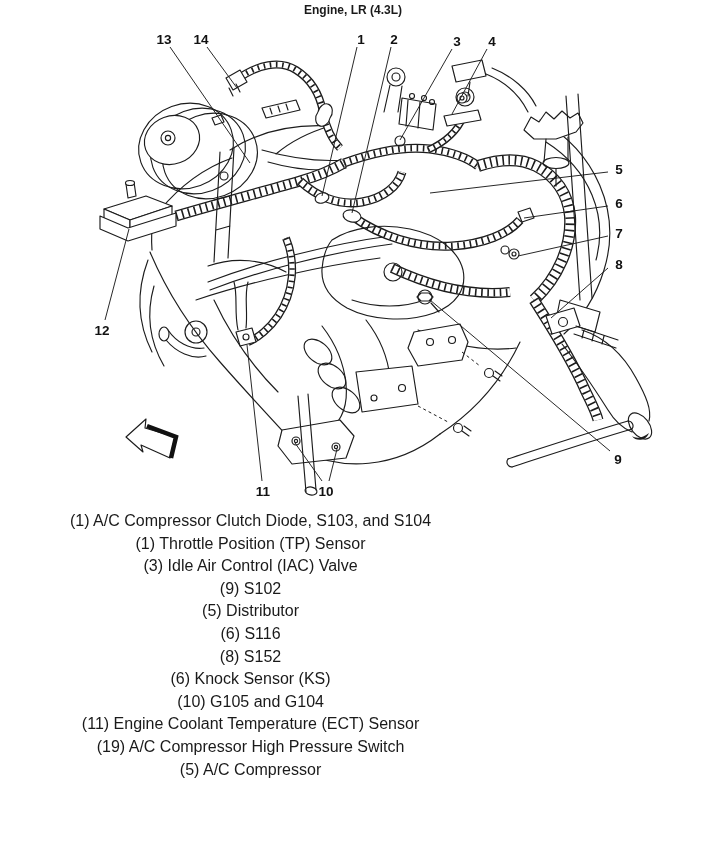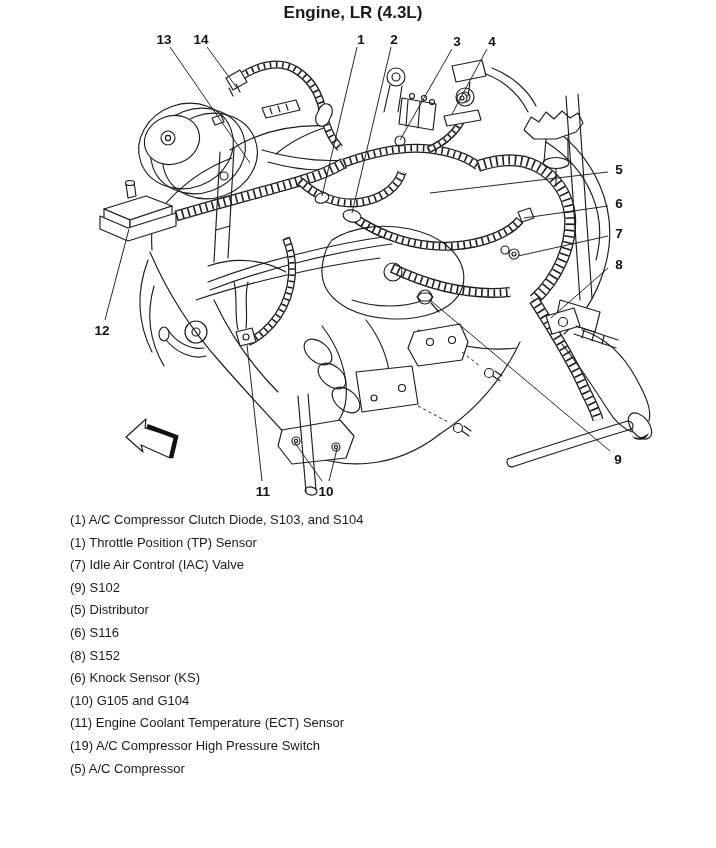--- a/index.html
+++ b/index.html
@@ -1,28 +1,28 @@
 <!DOCTYPE html>
 <html><head>
 <meta charset="utf-8">
 <style>
   html,body{margin:0;padding:0;background:#fff;}
   .page{position:relative;width:716px;height:848px;background:#fff;overflow:hidden;
         font-family:"Liberation Sans",sans-serif;color:#1a1a1a;}
   .title{position:absolute;top:3px;left:0;width:706px;text-align:center;
-         font-size:17px;font-weight:bold;}
+         font-size:12px;font-weight:bold;}
   svg.diagram{position:absolute;top:0;left:0;}
   .s{fill:none;stroke:#1c1c1c;stroke-width:1.15;stroke-linecap:round;stroke-linejoin:round;}
   .sw{fill:#ffffff;stroke:#1c1c1c;stroke-width:1.15;stroke-linejoin:round;}
   .sd{fill:#1c1c1c;stroke:none;}
   .callout-line{stroke:#1c1c1c;stroke-width:0.95;fill:none;}
   .dash{stroke:#1c1c1c;stroke-width:1;stroke-dasharray:3 3;fill:none;}
   .callout-num{font:700 13.5px "Liberation Sans",sans-serif;fill:#111;text-anchor:middle;}
   .legend{position:absolute;left:70px;top:512px;}
-  .legend-item{font-size:13px;height:22.6px;white-space:nowrap;}
+  .legend-item{font-size:16px;height:22.6px;white-space:nowrap;text-align:center;}
 </style>
 </head>
 <body>
 
 <div class="page">
 
   <div class="title">Engine, LR (4.3L)</div>
 
   <svg class="diagram" width="716" height="510" viewBox="0 0 716 510">
 
@@ -274,21 +274,21 @@
 
     <g>
       <path class="sw" d="M126,437 L146,419 L145,428 L175,437 L170,458 L141,445 L143,452 Z" stroke-width="1.4"></path>
       <path d="M147,426 L176,437 L171,458" fill="none" stroke="#111" stroke-width="4.5" stroke-linejoin="miter"></path>
     </g>
   </svg>
 
   <div class="legend" id="legend">
       <div class="legend-item">(1) A/C Compressor Clutch Diode, S103, and S104</div>
       <div class="legend-item">(1) Throttle Position (TP) Sensor</div>
-      <div class="legend-item">(7) Idle Air Control (IAC) Valve</div>
+      <div class="legend-item">(3) Idle Air Control (IAC) Valve</div>
       <div class="legend-item">(9) S102</div>
       <div class="legend-item">(5) Distributor</div>
       <div class="legend-item">(6) S116</div>
       <div class="legend-item">(8) S152</div>
       <div class="legend-item">(6) Knock Sensor (KS)</div>
       <div class="legend-item">(10) G105 and G104</div>
       <div class="legend-item">(11) Engine Coolant Temperature (ECT) Sensor</div>
       <div class="legend-item">(19) A/C Compressor High Pressure Switch</div>
       <div class="legend-item">(5) A/C Compressor</div>
     </div>

